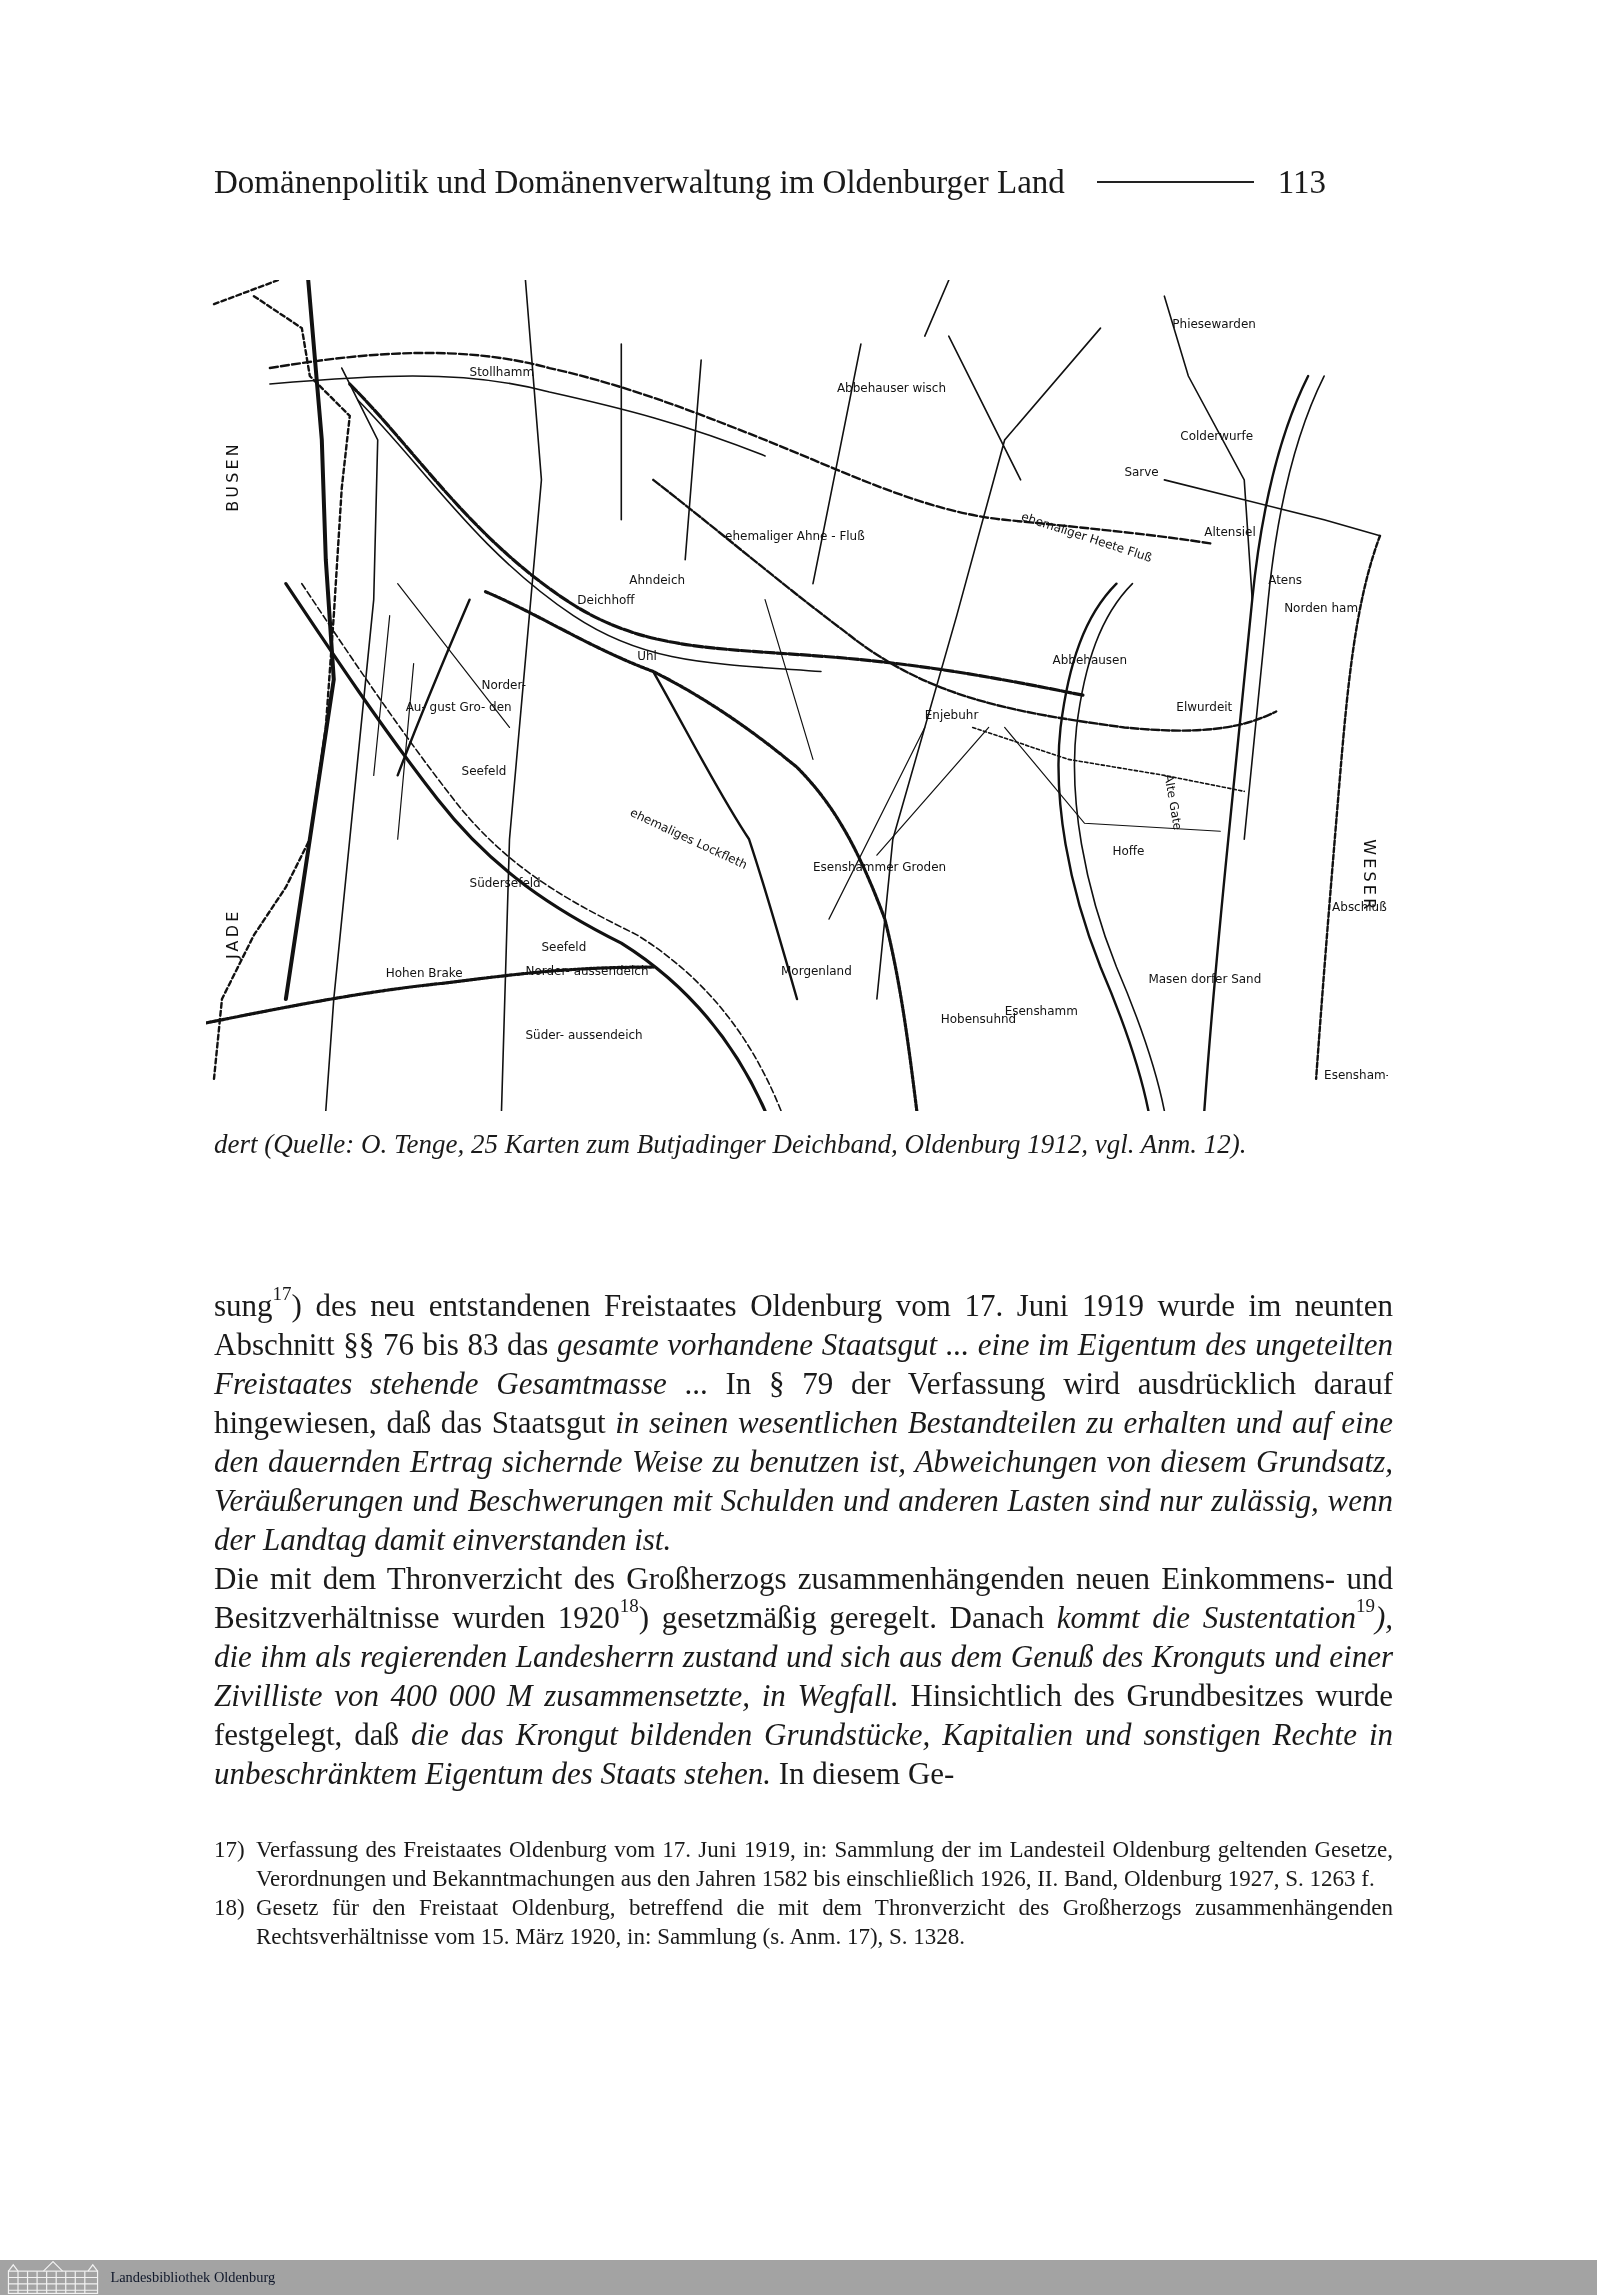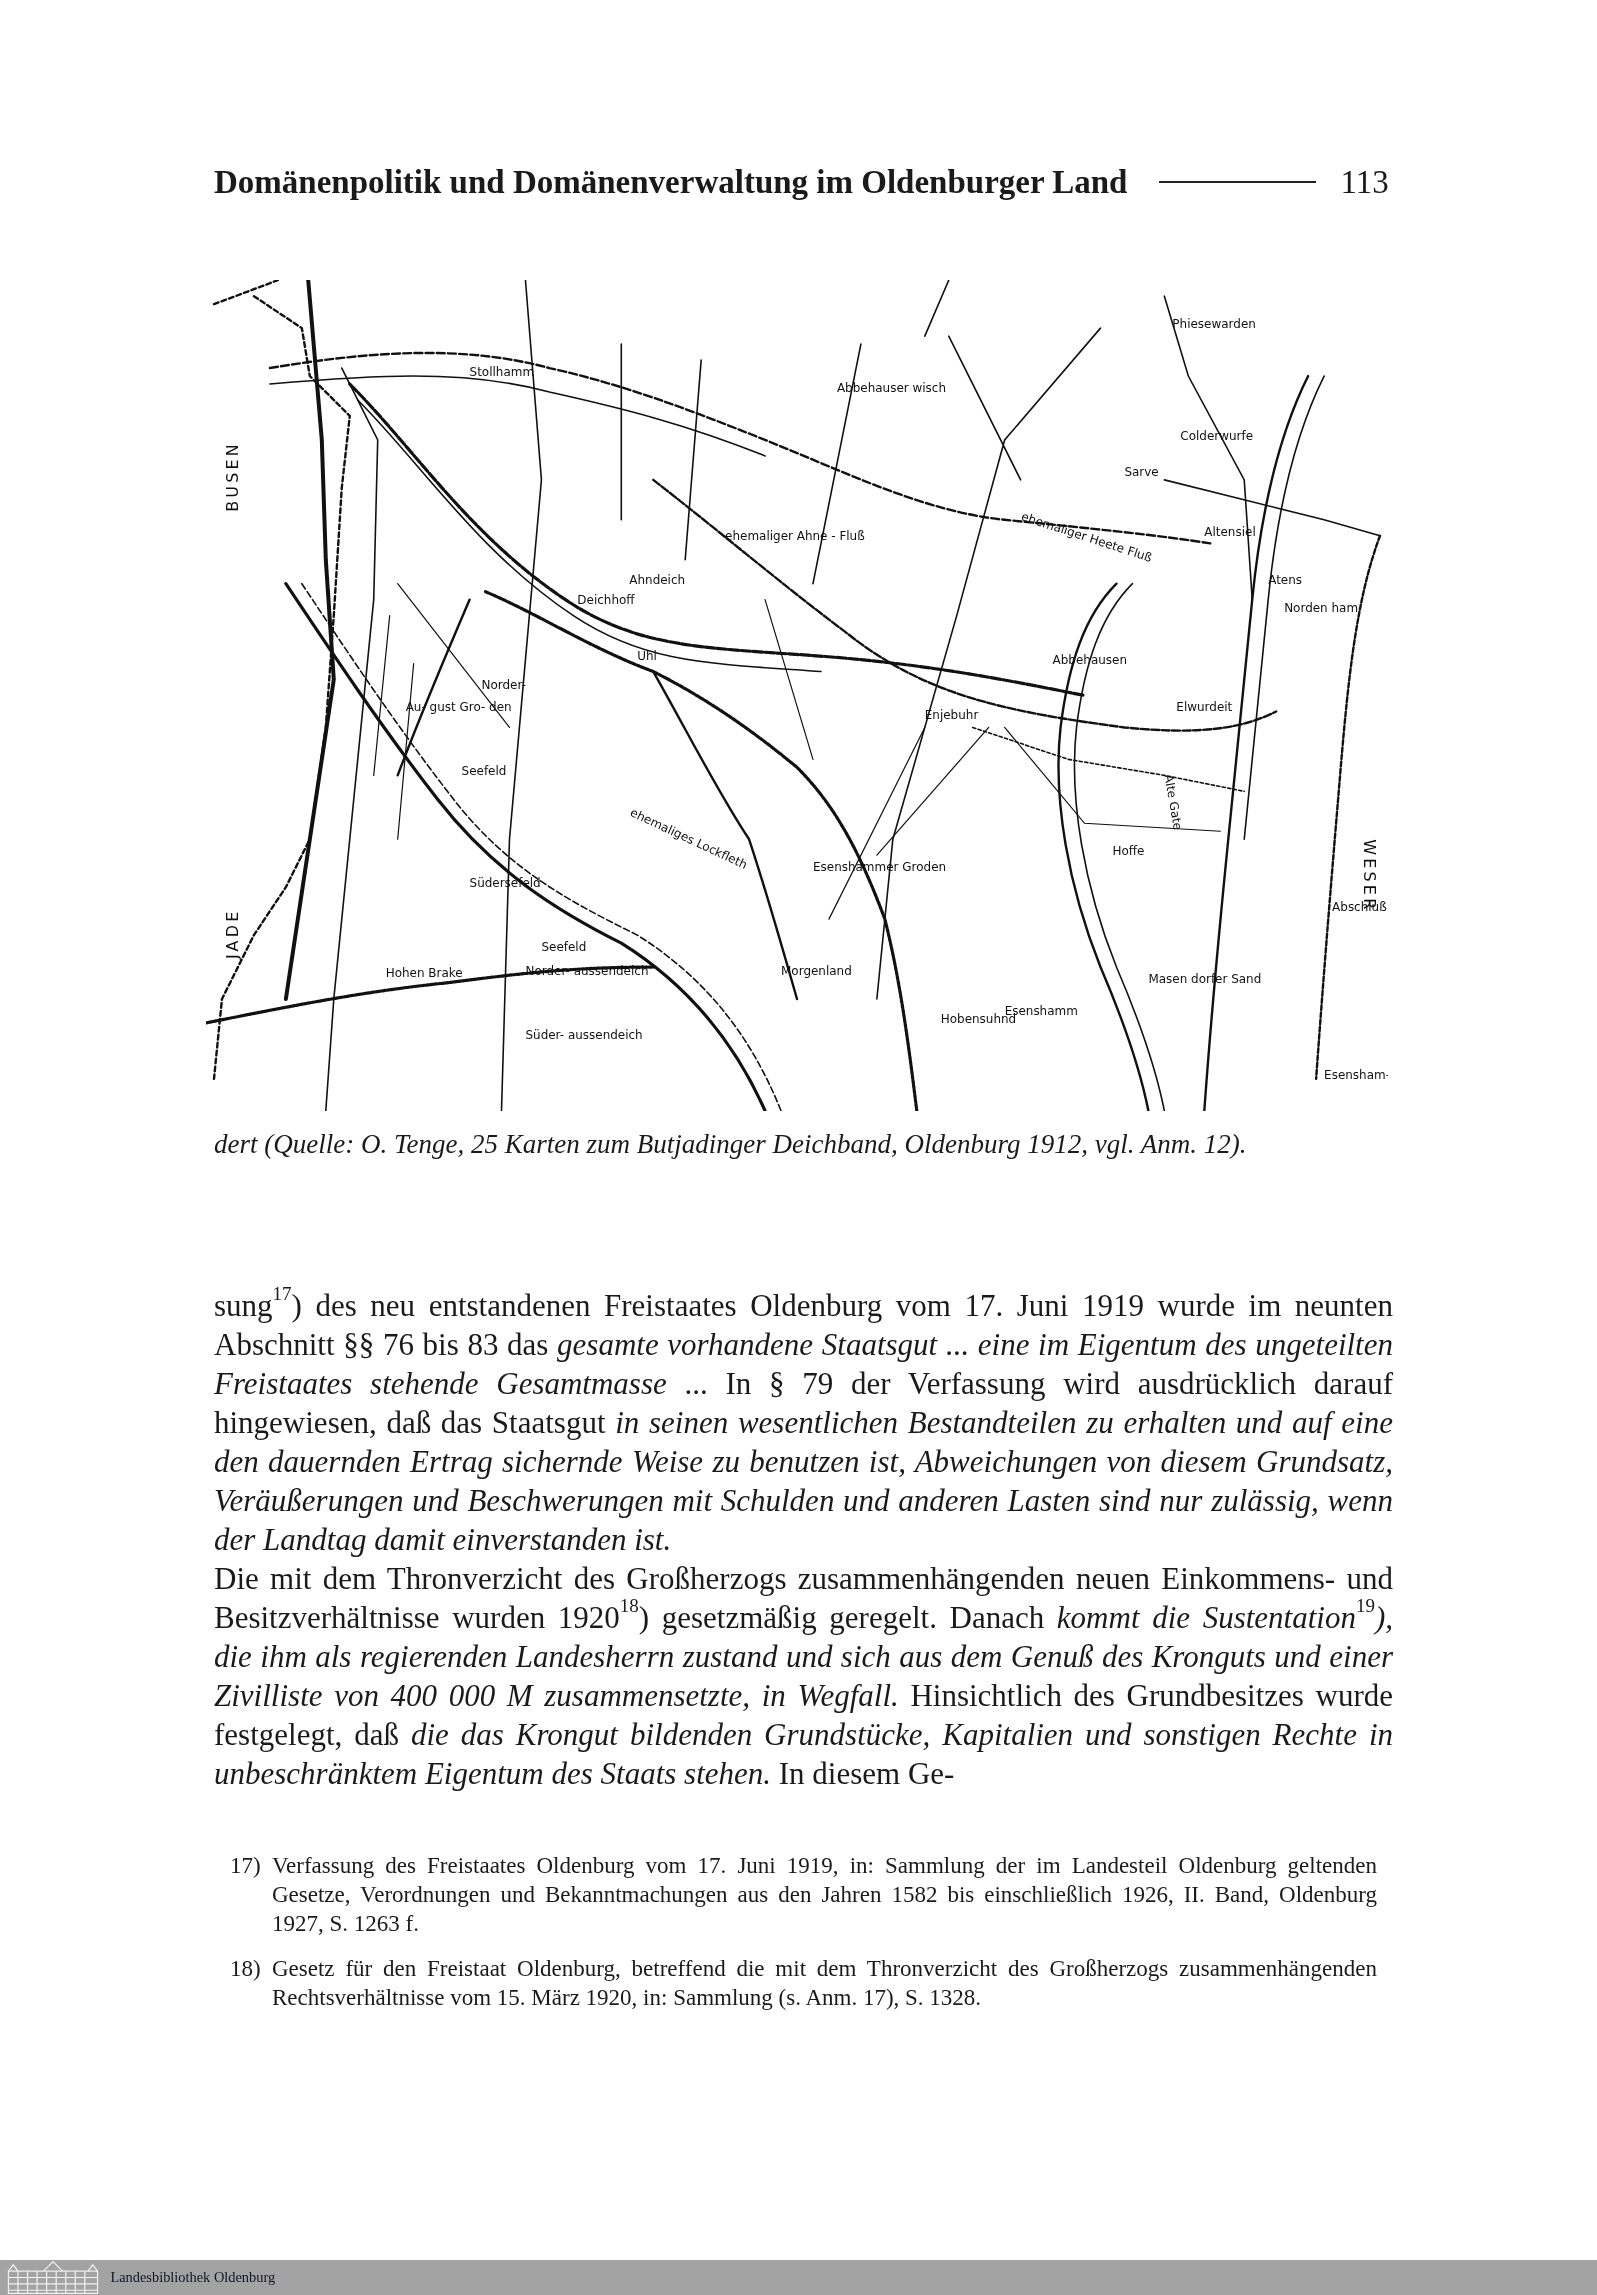--- a/index.html
+++ b/index.html
@@ -1,29 +1,29 @@
 <!DOCTYPE html>
 <html style="font-size:12.8px"><head>
 <meta charset="utf-8">
 <style>
   html,body{margin:0;padding:0;background:#fff;}
   body{width:1597px;height:2295px;position:relative;overflow:hidden;font-family:"Liberation Serif","DejaVu Serif",serif;color:#1a1a1a;}
   .header{position:absolute;top:158px;left:214px;width:1179px;height:48px;font-size:33px;display:flex;align-items:center;}
-  .header .title{flex:0 0 auto;font-weight:bold;}
+  .header .title{flex:0 0 auto;}
   .header .rule{flex:0 0 auto;width:157px;height:1.6px;background:#222;margin:0 24px 0 32px;}
   .header .pnum{flex:0 0 auto;}
   .figure{position:absolute;top:280px;left:206px;width:1182px;height:831px;}
   .figure svg{width:100%;height:100%;}
   .caption{position:absolute;top:1126px;left:214px;width:1179px;font-size:27px;font-style:italic;line-height:37px;text-align:justify;}
   .body{position:absolute;top:1286px;left:214px;width:1179px;font-size:31px;line-height:39px;}
   .body p{margin:0;text-align:justify;}
   .body i{font-style:italic;}
   .body sup{font-size:19px;vertical-align:top;line-height:1;position:relative;top:-1.6px;}
   .notes{position:absolute;top:1835px;left:214px;width:1179px;font-size:23px;line-height:29px;}
-  .note{display:flex;margin:16px;justify-content:space-between;}
+  .note{display:flex;margin:0;justify-content:space-between;}
   .note .num{flex:0 0 42px;}
   .note .txt{flex:1;text-align:justify;}
   .footer{position:absolute;left:0;top:2260px;width:1597px;height:35px;background:#a3a3a3;display:flex;align-items:center;}
   .footer .logo{width:96px;height:35px;margin-left:4.8px;}
   .footer .lib{color:#0f172a;font-size:14.4px;margin-left:9.6px;}
   .maplabel{font-family:"DejaVu Sans",sans-serif;font-size:15px;fill:#111;}
   .maplabel-lg{font-family:"DejaVu Sans",sans-serif;font-size:20px;fill:#111;letter-spacing:4px;}
 </style>
 </head>
 <body>

